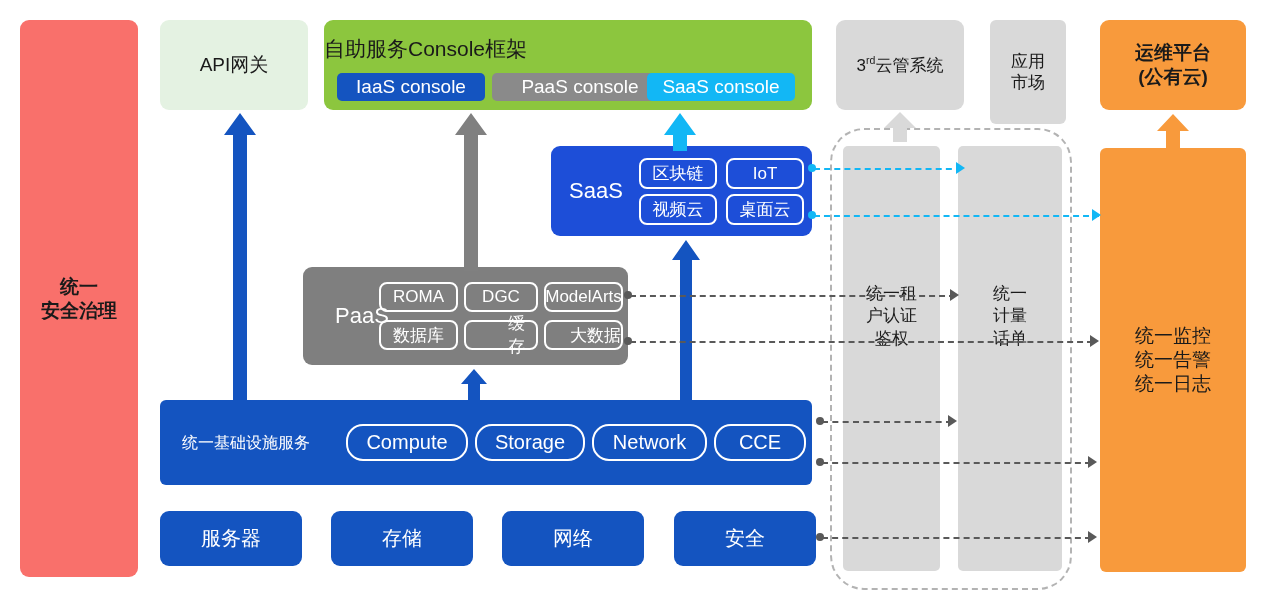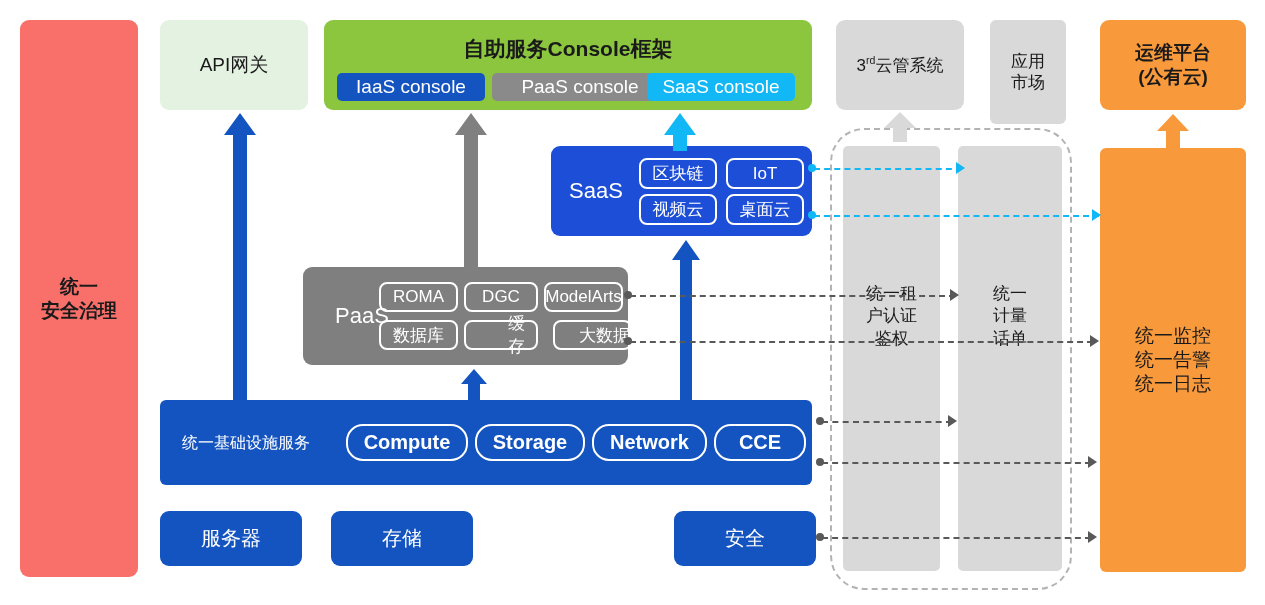--- a/index.html
+++ b/index.html
@@ -8,42 +8,42 @@
   .box{position:absolute;box-sizing:border-box;display:flex;align-items:center;justify-content:center;text-align:center;line-height:1.25;}
   .rnd{border-radius:9px;}
   .rnd-s{border-radius:6px;}
 
   
   .security{background:#f9706b;color:#1a1a1a;font-size:19px;font-weight:700;}
   
   .apigw{background:#e4f2e2;color:#1a1a1a;font-size:19px;}
   
   .console-frame{background:#8cc63e;}
-  .console-title{position:absolute;left:0;right:0;top:16px;text-align:center;font-size:21px;color:#1a1a1a;font-weight:bold;}
+  .console-title{position:absolute;left:0;right:0;top:16px;text-align:left;font-size:21px;color:#1a1a1a;}
   .console-chip{position:absolute;border-radius:5px;display:flex;align-items:center;justify-content:center;font-size:19px;color:#fff;}
   .chip-iaas{background:#1454c0;}
   .chip-paas{background:#8a8a8a;}
   .chip-saas{background:#12b7f5;}
 
   .graybox{background:#d9d9d9;color:#1a1a1a;font-size:17px;}
   .orangebox{background:#f89a3c;color:#1a1a1a;font-size:19px;font-weight:600;}
 
   
   .saas{background:#1d4ed8;}
   .saas-label{position:absolute;left:18px;top:50%;transform:translateY(-50%);color:#fff;font-size:22px;}
   .sub-chip{position:absolute;box-sizing:border-box;border:2px solid #ffffff;border-radius:8px;display:flex;align-items:center;justify-content:center;color:#fff;font-size:17px;}
 
   
   .paas{background:#7f7f7f;}
   .paas-label{position:absolute;left:32px;top:50%;transform:translateY(-50%);color:#fff;font-size:22px;}
 
   
   .infra{background:#1454c0;}
   .infra-label{position:absolute;left:22px;top:50%;transform:translateY(-50%);color:#fff;font-size:16px;}
-  .infra-chip{position:absolute;box-sizing:border-box;border:2px solid #ffffff;border-radius:17px;display:flex;align-items:center;justify-content:center;color:#fff;font-size:20px;font-weight:bold;}
+  .infra-chip{position:absolute;box-sizing:border-box;border:2px solid #ffffff;border-radius:17px;display:flex;align-items:center;justify-content:center;color:#fff;font-size:20px;}
 
   .hwbox{background:#1454c0;color:#fff;font-size:20px;border-radius:9px;}
 
   
   .dashed-wrap{position:absolute;box-sizing:border-box;border:2px dashed #b3b3b3;border-radius:34px;}
   .col-gray{background:#d9d9d9;border-radius:5px;}
   .col-label{position:absolute;left:0;right:0;text-align:center;font-size:17px;color:#1a1a1a;line-height:1.32;}
 
   
   .arrow-up{position:absolute;}
@@ -144,21 +144,21 @@
       </div>
     <div class="sub-chip" style="left:241px;top:15px;width:79px;height:30px;">
       <span>ModelArts</span>
       </div>
     <div class="sub-chip" style="left:76px;top:53px;width:79px;height:30px;">
       <span>数据库</span>
       </div>
     <div class="sub-chip" style="left:161px;top:53px;width:74px;height:30px;padding-left:42px;">
       <span>缓存</span>
       </div>
-    <div class="sub-chip" style="left:250px;top:53px;width:79px;height:30px;padding-left:24px;">
+    <div class="sub-chip" style="left:241px;top:53px;width:79px;height:30px;padding-left:24px;">
       <span>大数据</span>
       </div>
   </div>
 
   <div class="rnd-s infra" style="position:absolute;left:160px;top:400px;width:652px;height:85px;">
     <div class="infra-label">统一基础设施服务</div>
     <div class="infra-chip" style="left:186px;top:24px;width:122px;height:37px;">
       <span>Compute</span>
       </div>
     <div class="infra-chip" style="left:315px;top:24px;width:110px;height:37px;">
@@ -171,20 +171,23 @@
       <span>CCE</span>
       </div>
   </div>
 
   <div class="box hwbox" style="left:160px;top:511px;width:142px;height:55px;">
     <span>服务器</span>
     </div>
   <div class="box hwbox" style="left:331px;top:511px;width:142px;height:55px;">
     <span>存储</span>
     </div>
+  <div class="box hwbox" style="left:502px;top:511px;width:142px;height:55px;">
+    <span>网络</span>
+    </div>
   <div class="box hwbox" style="left:674px;top:511px;width:142px;height:55px;">
     <span>安全</span>
     </div>
 
   <svg class="arrow-up" style="left:224px;top:113px;" width="32" height="290" viewBox="0 0 32 290">
     <polygon points="16,0 32,22 23,22 23,290 9,290 9,22 0,22" fill="#1454c0"></polygon>
   </svg>
 
   <svg class="arrow-up" style="left:455px;top:113px;" width="32" height="158" viewBox="0 0 32 158">
     <polygon points="16,0 32,22 23,22 23,158 9,158 9,22 0,22" fill="#808080"></polygon>

